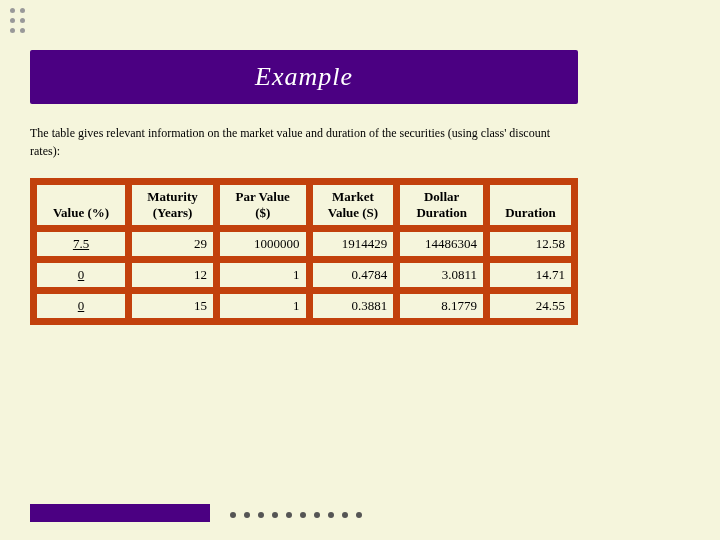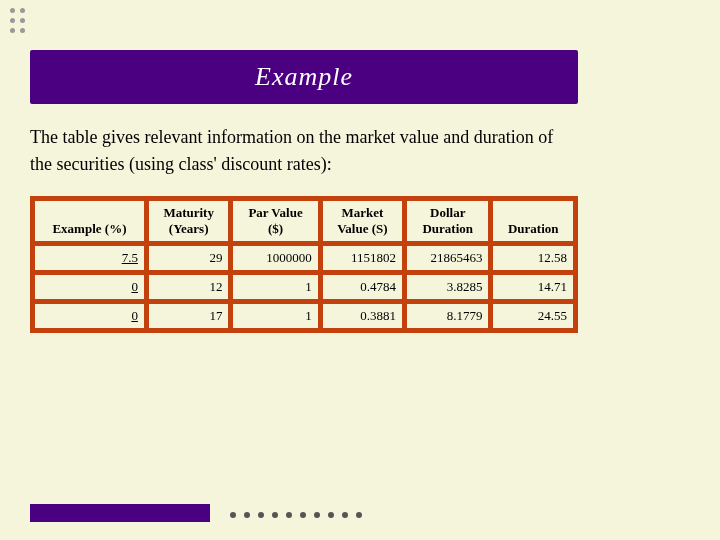--- a/index.html
+++ b/index.html
@@ -59,50 +59,51 @@
 
     .title-bar h1 {
       font-size: 26px;
       font-weight: normal;
       font-style: italic;
       letter-spacing: 1px;
     }
 
     
     .body-text {
-      font-size: 18px;
+      font-size: 12px;
       color: #000000;
       line-height: 1.5;
       margin-bottom: 18px;
     }
 
     
     .data-table {
       border-collapse: collapse;
       width: 100%;
       font-size: 13px;
       color: #000;
     }
 
     .data-table th,
     .data-table td {
-      border: 5px solid #c2410c;
+      border: 7px solid #c2410c;
       padding: 4px 6px;
       text-align: right;
       white-space: nowrap;
     }
 
     .data-table th {
       text-align: center;
       background-color: #f5f5dc;
       font-weight: bold;
       vertical-align: bottom;
     }
 
     .data-table td:first-child {
+      text-align: center;
       text-decoration: underline;
     }
 
     .data-table td:nth-child(2) {
       text-align: right;
     }
 
     
     .bottom-bar {
       position: absolute;
@@ -151,48 +152,48 @@
 
   <div class="title-bar">
     <h1>Example</h1>
   </div>
 
   <p class="body-text">The table gives relevant information on the market value and duration of the securities (using class' discount rates):</p>
 
   <table class="data-table">
     <thead>
       <tr>
-        <th>Example (%)</th>
+        <th>Value (%)</th>
         <th>Maturity<br>(Years)</th>
         <th>Par Value<br>($)</th>
         <th>Market<br>Value (S)</th>
         <th>Dollar<br>Duration</th>
         <th>Duration</th>
       </tr>
     </thead>
     <tbody>
       <tr>
         <td>7.5</td>
         <td>29</td>
         <td>1000000</td>
-        <td>1151802</td>
-        <td>21865463</td>
+        <td>1914429</td>
+        <td>14486304</td>
         <td>12.58</td>
       </tr>
       <tr>
         <td>0</td>
         <td>12</td>
         <td>1</td>
         <td>0.4784</td>
-        <td>3.8285</td>
+        <td>3.0811</td>
         <td>14.71</td>
       </tr>
       <tr>
         <td>0</td>
-        <td>17</td>
+        <td>15</td>
         <td>1</td>
         <td>0.3881</td>
         <td>8.1779</td>
         <td>24.55</td>
       </tr>
     </tbody>
   </table>
 
   <div class="bottom-bar"></div>
 

